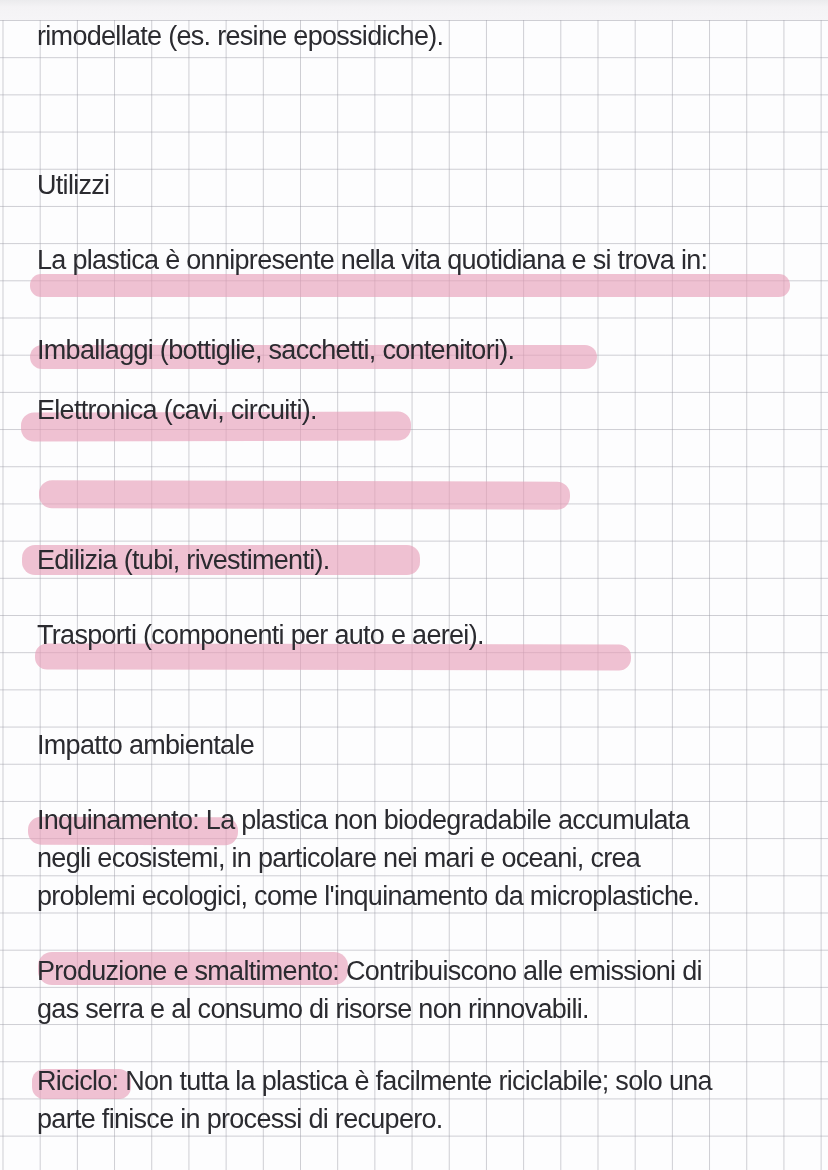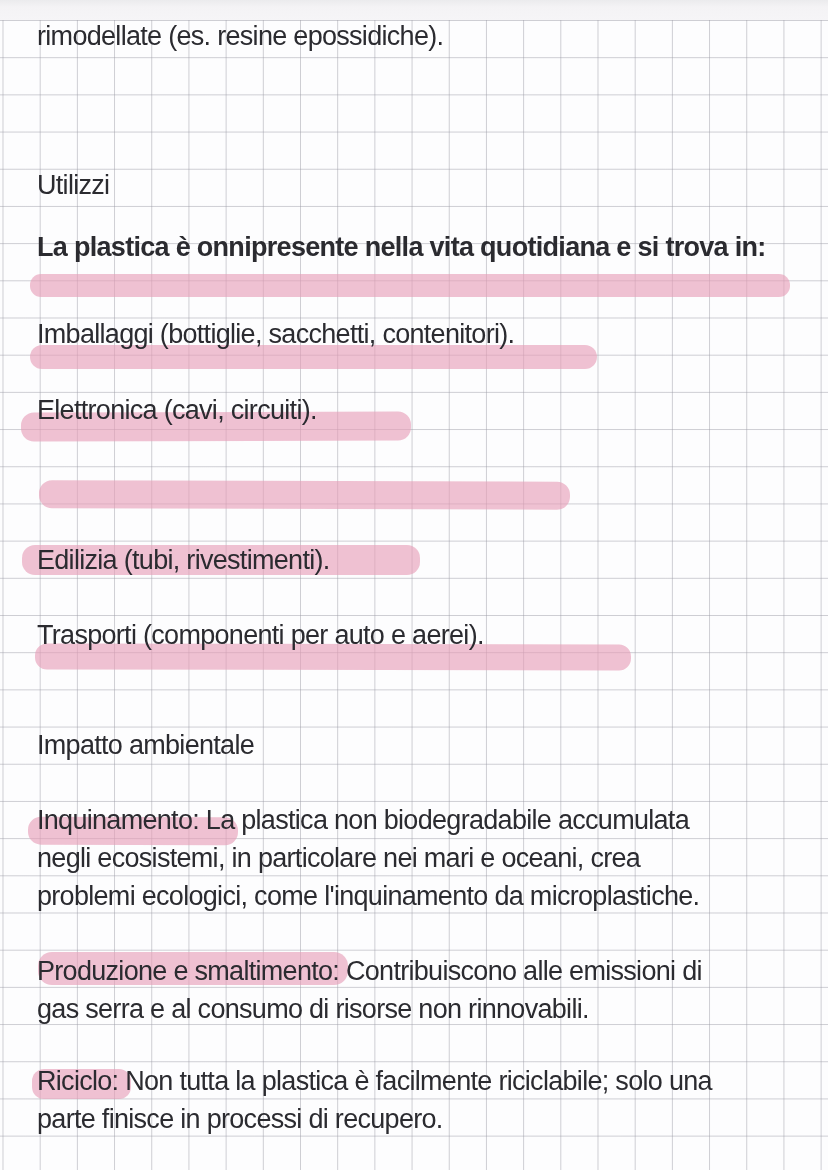--- a/index.html
+++ b/index.html
@@ -70,22 +70,22 @@
       <div class="hl" style="left:22px; top:545px; width:398px; height:30px; border-radius:13px;"></div>
       <div class="hl" style="left:35px; top:644px; width:596px; height:26px; border-radius:12px; transform:rotate(0.1deg);"></div>
       <div class="hl" style="left:28px; top:817px; width:210px; height:28px; border-radius:13px; transform:rotate(0.2deg);"></div>
       <div class="hl" style="left:38px; top:952px; width:310px; height:33px; border-radius:14px;"></div>
       <div class="hl" style="left:32px; top:1069px; width:99px; height:30px; border-radius:12px;"></div>
     </div>
 
     <div class="text-layer">
       <div class="text-line" style="top:23px;">rimodellate (es. resine epossidiche).</div>
       <div class="text-line" style="top:172px;">Utilizzi</div>
-      <div class="text-line" style="top:234px;font-weight:bold;">La plastica è onnipresente nella vita quotidiana e si trova in:</div>
-      <div class="text-line" style="top:321px;">Imballaggi (bottiglie, sacchetti, contenitori).</div>
+      <div class="text-line" style="top:247px;">La plastica è onnipresente nella vita quotidiana e si trova in:</div>
+      <div class="text-line" style="top:337px;">Imballaggi (bottiglie, sacchetti, contenitori).</div>
       <div class="text-line" style="top:397px;">Elettronica (cavi, circuiti).</div>
       <div class="text-line" style="top:547px;">Edilizia (tubi, rivestimenti).</div>
       <div class="text-line" style="top:622px;">Trasporti (componenti per auto e aerei).</div>
       <div class="text-line" style="top:732px;text-align:center;">Impatto ambientale</div>
       <div class="text-line" style="top:807px;">Inquinamento: La plastica non biodegradabile accumulata</div>
       <div class="text-line" style="top:845px;">negli ecosistemi, in particolare nei mari e oceani, crea</div>
       <div class="text-line" style="top:883px;">problemi ecologici, come l'inquinamento da microplastiche.</div>
       <div class="text-line" style="top:958px;">Produzione e smaltimento: Contribuiscono alle emissioni di</div>
       <div class="text-line" style="top:996px;text-align:right;">gas serra e al consumo di risorse non rinnovabili.</div>
       <div class="text-line" style="top:1068px;">Riciclo: Non tutta la plastica è facilmente riciclabile; solo una</div>

